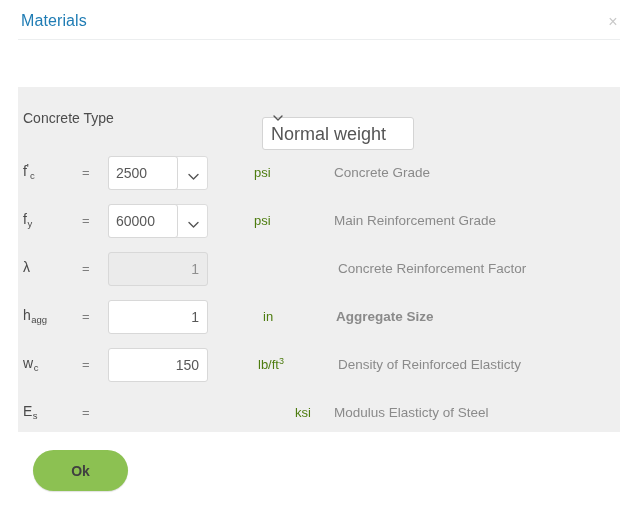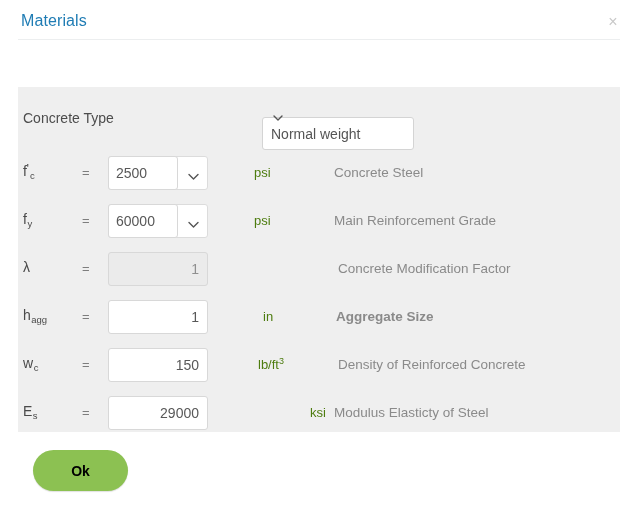--- a/index.html
+++ b/index.html
@@ -95,21 +95,21 @@
     left: 122px;
     top: 15px;
     width: 152px;
     height: 33px;
     padding: 0 26px 0 8px;
     box-sizing: border-box;
     border: 1px solid #d4d4d4;
     border-radius: 3px;
     background: #ffffff;
     font-family: "Liberation Sans", sans-serif;
-    font-size: 14px;
+    font-size: 18px;
     color: #555555;
     -webkit-appearance: none;
     -moz-appearance: none;
     appearance: none;
     outline: none;
     cursor: pointer;
   }
   .select-wrap {
     position: absolute;
     left: 122px;
@@ -262,21 +262,21 @@
   }
   .ok-button {
     position: absolute;
     left: 33px;
     top: 18px;
     width: 95px;
     height: 41px;
     background: #8cc152;
     border: none;
     border-radius: 22px;
-    color: #000000;
+    color: #404040;
     font-family: "Liberation Sans", sans-serif;
     font-size: 14px;
     font-weight: bold;
     cursor: pointer;
     box-shadow: 0 1px 1px rgba(0,0,0,0.12);
     outline: none;
   }
 </style>
 </head>
 <body>
@@ -312,21 +312,21 @@
         <div class="eq">=</div>
         <div class="combo">
           <input class="combo-input" type="text" value="2500" style="">
           <span class="combo-arrow">
             <svg viewBox="0 0 11 9" width="11" height="9">
                 <path d="M1 2.5 L5.5 7 L10 2.5" fill="none" stroke="#555555" stroke-width="1.4" stroke-linecap="round" stroke-linejoin="round"></path>
               </svg>
           </span>
         </div>
         <div class="unit" style="left:236px;"><span>psi</span></div>
-        <div class="desc" style="left:316px;">Concrete Steel</div>
+        <div class="desc" style="left:316px;">Concrete Grade</div>
       </div>
 
       <div class="row">
         <div class="sym"><span>f</span><sub>y</sub></div>
         <div class="eq">=</div>
         <div class="combo">
           <input class="combo-input" type="text" value="60000" style="">
           <span class="combo-arrow">
             <svg viewBox="0 0 11 9" width="11" height="9">
                 <path d="M1 2.5 L5.5 7 L10 2.5" fill="none" stroke="#555555" stroke-width="1.4" stroke-linecap="round" stroke-linejoin="round"></path>
@@ -335,44 +335,43 @@
         </div>
         <div class="unit" style="left:236px;"><span>psi</span></div>
         <div class="desc" style="left:316px;">Main Reinforcement Grade</div>
       </div>
 
       <div class="row">
         <div class="sym"><span>λ</span></div>
         <div class="eq">=</div>
         <input class="txt disabled" type="text" disabled="" value="1" style="">
         <div class="unit" style="left:236px;"><span></span></div>
-        <div class="desc" style="left:320px;">Concrete Modification Factor</div>
+        <div class="desc" style="left:320px;">Concrete Reinforcement Factor</div>
       </div>
 
       <div class="row">
         <div class="sym"><span>h</span><sub>agg</sub></div>
         <div class="eq">=</div>
         <input class="txt" type="text" value="1" style="">
         <div class="unit" style="left:245px;"><span>in</span></div>
         <div class="desc" style="left:318px;font-weight:bold;">Aggregate Size</div>
       </div>
 
       <div class="row">
         <div class="sym"><span>w</span><sub>c</sub></div>
         <div class="eq">=</div>
         <input class="txt" type="text" value="150" style="">
         <div class="unit" style="left:240px;"><span>lb/ft</span><sup>3</sup></div>
-        <div class="desc" style="left:320px;">Density of Reinforced Concrete</div>
+        <div class="desc" style="left:320px;">Density of Reinforced Elasticty</div>
       </div>
 
       <div class="row">
         <div class="sym"><span>E</span><sub>s</sub></div>
         <div class="eq">=</div>
-        <input class="txt" type="text" value="29000" style="">
-        <div class="unit" style="left:244px;padding-left:48px;"><span>ksi</span></div>
+        <div class="unit" style="left:229px;padding-left:48px;"><span>ksi</span></div>
         <div class="desc" style="left:316px;">Modulus Elasticty of Steel</div>
       </div>
 
     </div>
   </div>
 
   <div class="dialog-footer">
     <button class="ok-button">Ok</button>
   </div>
 

